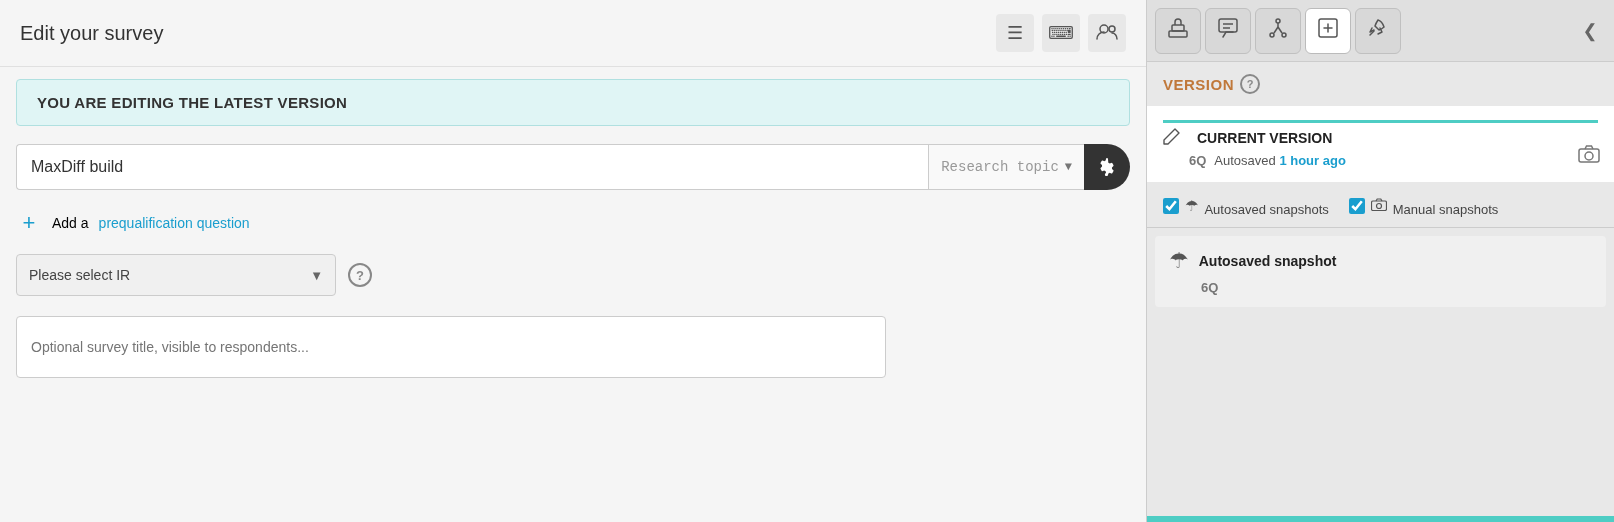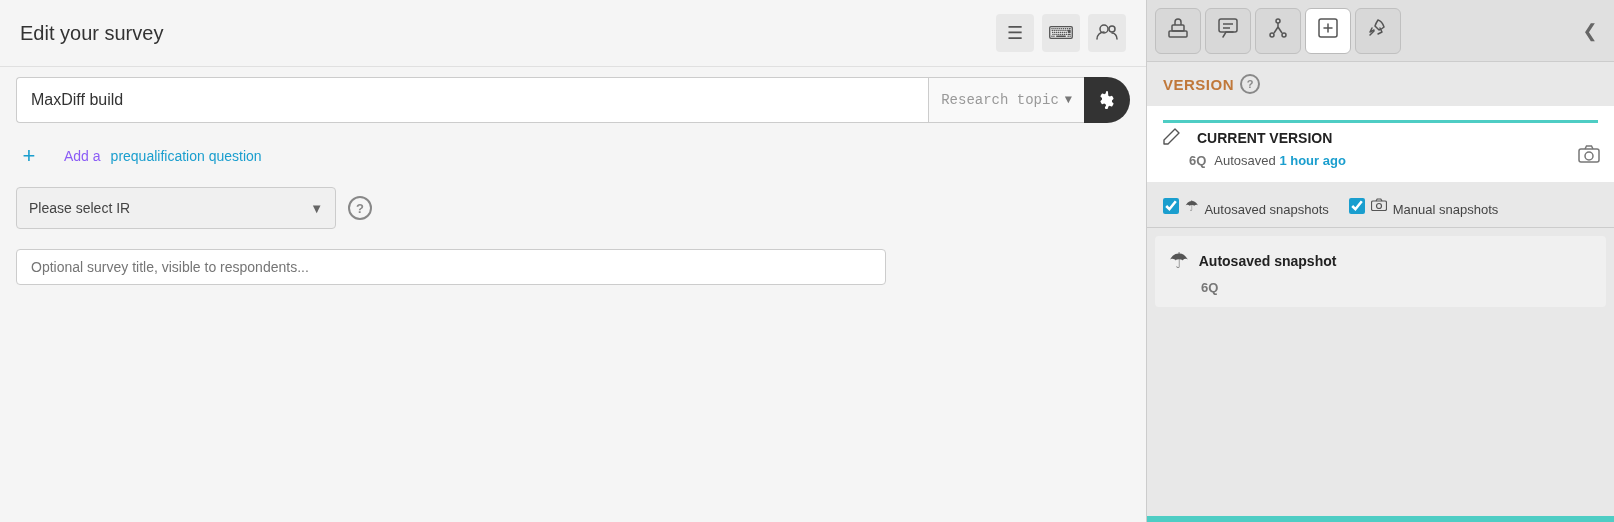--- a/index.html
+++ b/index.html
@@ -141,23 +141,22 @@
       align-items: center;
       justify-content: center;
     }
     .prequal-link {
       color: #1a9ece;
       text-decoration: none;
       font-size: 14px;
       cursor: pointer;
     }
     .prequal-text {
-      color: #8b5cf6;
-      font-size: 14px;
-      margin-left: 12px;
+      color: #000000;
+      font-size: 14px;
     }
 
     
     .ir-select-row {
       display: flex;
       align-items: center;
       margin: 8px 16px;
       gap: 12px;
     }
     .ir-dropdown {
@@ -191,21 +190,21 @@
       font-weight: 700;
       cursor: pointer;
     }
 
     
     .optional-title-row {
       margin: 12px 16px;
     }
     .optional-title-input {
       width: 870px;
-      height: 36px;
+      height: 62px;
       border: 1px solid #ccc;
       border-radius: 4px;
       padding: 0 14px;
       font-size: 14px;
       color: #aaa;
       background: #fff;
       outline: none;
     }
 
     
@@ -443,20 +442,23 @@
             <circle cx="8" cy="7" r="4" stroke="#555" stroke-width="1.5" fill="none"></circle>
             <path d="M1 17c0-3.866 3.134-7 7-7" stroke="#555" stroke-width="1.5" fill="none" stroke-linecap="round"></path>
             <circle cx="16" cy="7" r="3" stroke="#555" stroke-width="1.5" fill="none"></circle>
             <path d="M21 17c0-3.314-2.239-6-5-6" stroke="#555" stroke-width="1.5" fill="none" stroke-linecap="round"></path>
           </svg>
         </span>
       </button>
     </div>
   </div>
 
+  <div class="version-banner">
+    <span class="version-banner-text">YOU ARE EDITING THE LATEST VERSION</span>
+  </div>
 
   <div class="survey-name-row">
     <input class="survey-name-input" type="text" value="MaxDiff build" style="">
     <div class="research-topic-select">
       <span>Research topic</span>
       <span class="chevron">▼</span>
     </div>
     <div class="gear-toggle">
       <svg width="20" height="20" viewBox="0 0 20 20" fill="white">
         <path d="M10 13a3 3 0 100-6 3 3 0 000 6z"></path>

